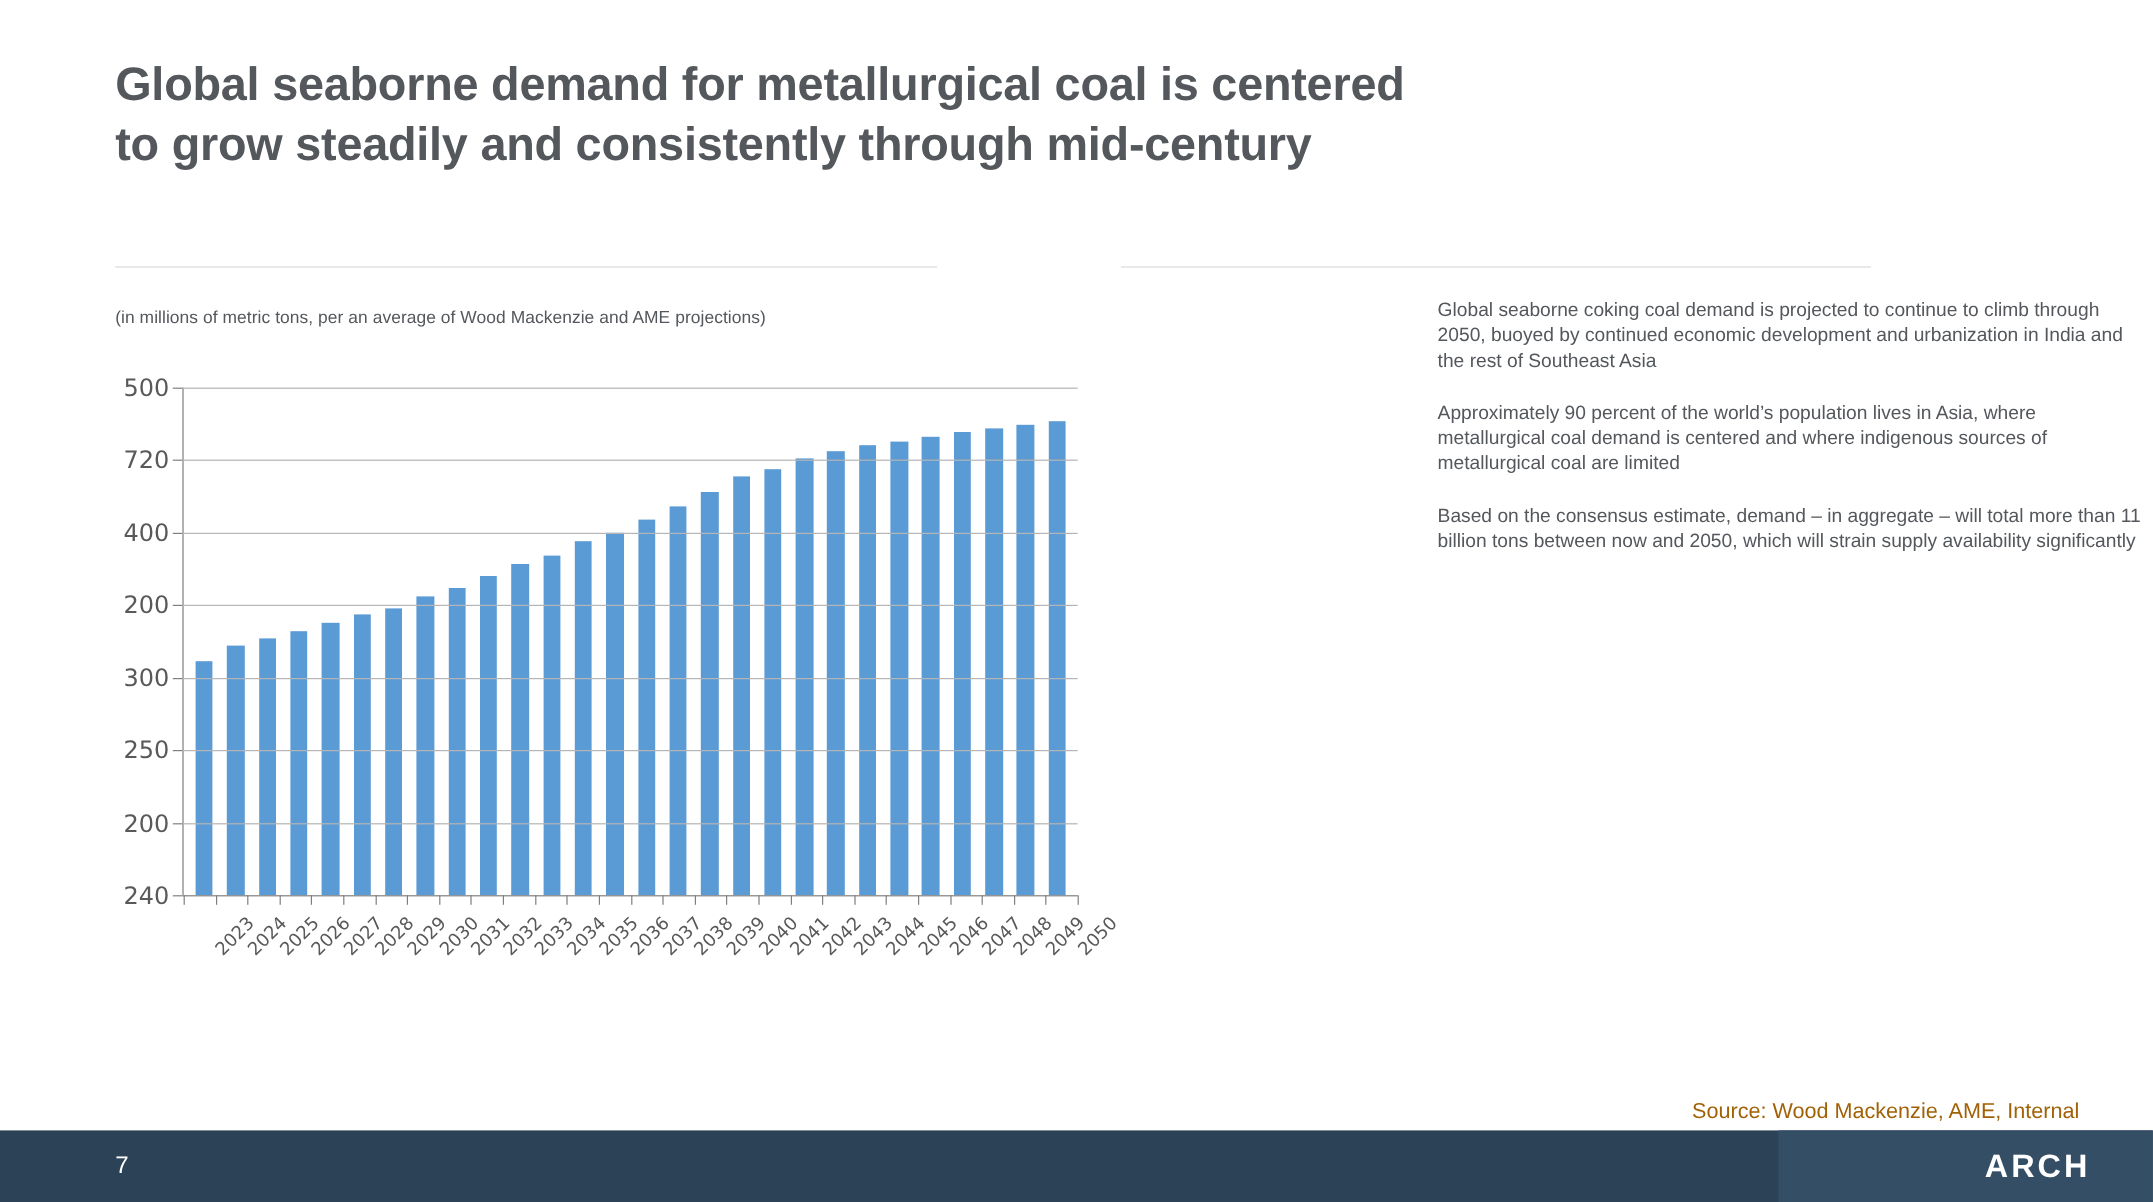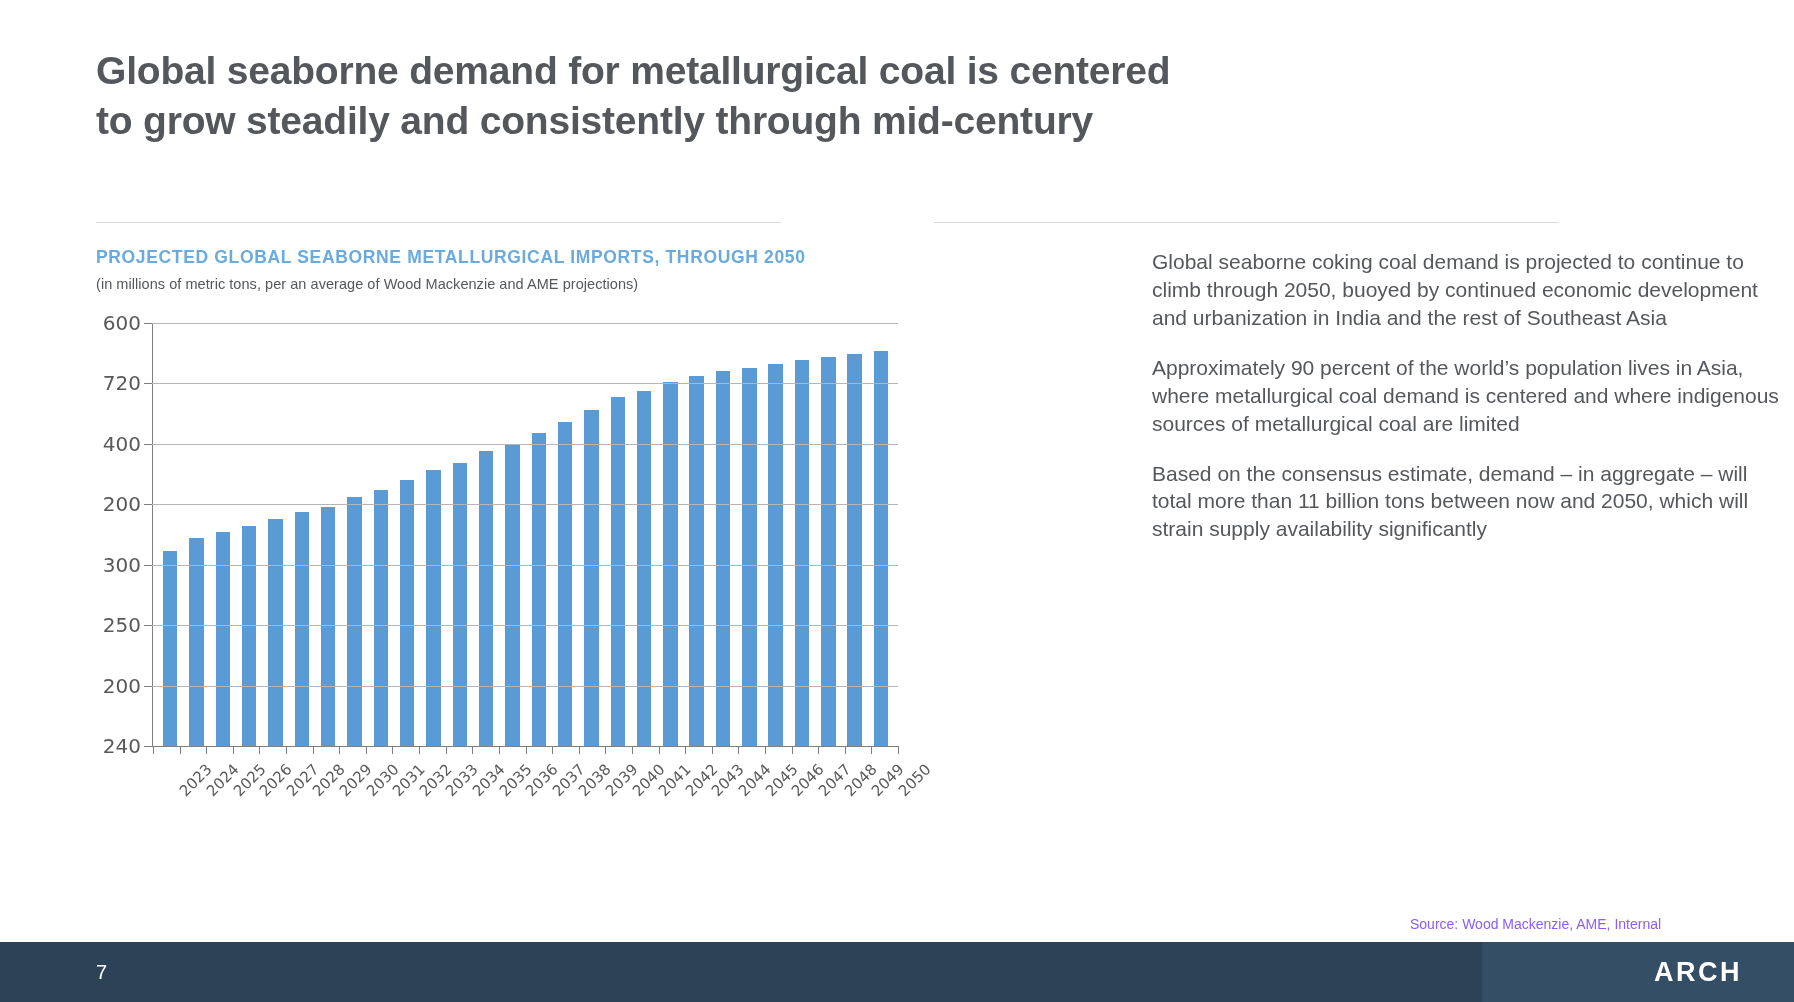--- a/index.html
+++ b/index.html
@@ -95,28 +95,29 @@
     font-size:15px;color:#595959;
     transform-origin:right top;
     transform:rotate(-45deg) translate(-4px,2px);
     white-space:nowrap;
     font-family:"DejaVu Sans", sans-serif;
   }
 
   
   .panel{position:absolute;left:1152px;top:248px;width:632px;}
   .para{
-    font-size:21px;line-height:1.33;color:#54585c;
+    font-size:16px;line-height:1.33;color:#54585c;
     margin-bottom:22px;
+    margin-left:46px;
   }
   .para:last-child{margin-bottom:0;}
 
   .source{
     position:absolute;left:1410px;top:916px;
-    font-size:14px;color:#8b5cf6;white-space:nowrap;text-align:right;
+    font-size:18px;color:#a16207;white-space:nowrap;text-align:right;
   }
 
   
   .footer{
     position:absolute;left:0;bottom:0;width:1794px;height:60px;
     background:#2b4257;
   }
   .footer-right{
     position:absolute;right:0;top:0;width:312px;height:60px;
     background:#344e66;
@@ -139,21 +140,20 @@
 
   <div class="title">
     <span>Global seaborne demand for metallurgical coal is centered</span>
     <span class="l2">to grow steadily and consistently through mid-century</span>
   </div>
 
   <div class="rule rule-left"></div>
   <div class="rule rule-right"></div>
 
   <div class="chart-wrap">
-    <div class="chart-title">PROJECTED GLOBAL SEABORNE METALLURGICAL IMPORTS, THROUGH 2050</div>
     <div class="chart-sub">(in millions of metric tons, per an average of Wood Mackenzie and AME projections)</div>
 
     <div class="plot-area">
       <div class="grid" id="grid">
         <div class="yaxisline"></div>
         <div class="bars" id="bars">
             <div class="bar-slot">
               <div class="bar" title="2023: 311" style="height: 46%; background: rgb(91, 155, 213);"></div>
             </div>
             <div class="bar-slot">
@@ -233,21 +233,21 @@
             </div>
             <div class="bar-slot">
               <div class="bar" title="2049: 474" style="height: 92.5714%; background: rgb(91, 155, 213);"></div>
             </div>
             <div class="bar-slot">
               <div class="bar" title="2050: 477" style="height: 93.4286%; background: rgb(91, 155, 213);"></div>
             </div>
           </div>
       <div class="gridline" style="top: 0%;"></div>
           <div class="ytick-mark" style="top: 0%;"></div>
-          <div class="ytick-label" style="top: 0%;">600</div>
+          <div class="ytick-label" style="top: 0%;">500</div>
           <div class="gridline" style="top: 14.2857%;"></div>
           <div class="ytick-mark" style="top: 14.2857%;"></div>
           <div class="ytick-label" style="top: 14.2857%;">720</div>
           <div class="gridline" style="top: 28.5714%;"></div>
           <div class="ytick-mark" style="top: 28.5714%;"></div>
           <div class="ytick-label" style="top: 28.5714%;">400</div>
           <div class="gridline" style="top: 42.8571%;"></div>
           <div class="ytick-mark" style="top: 42.8571%;"></div>
           <div class="ytick-label" style="top: 42.8571%;">200</div>
           <div class="gridline" style="top: 57.1429%;"></div>

